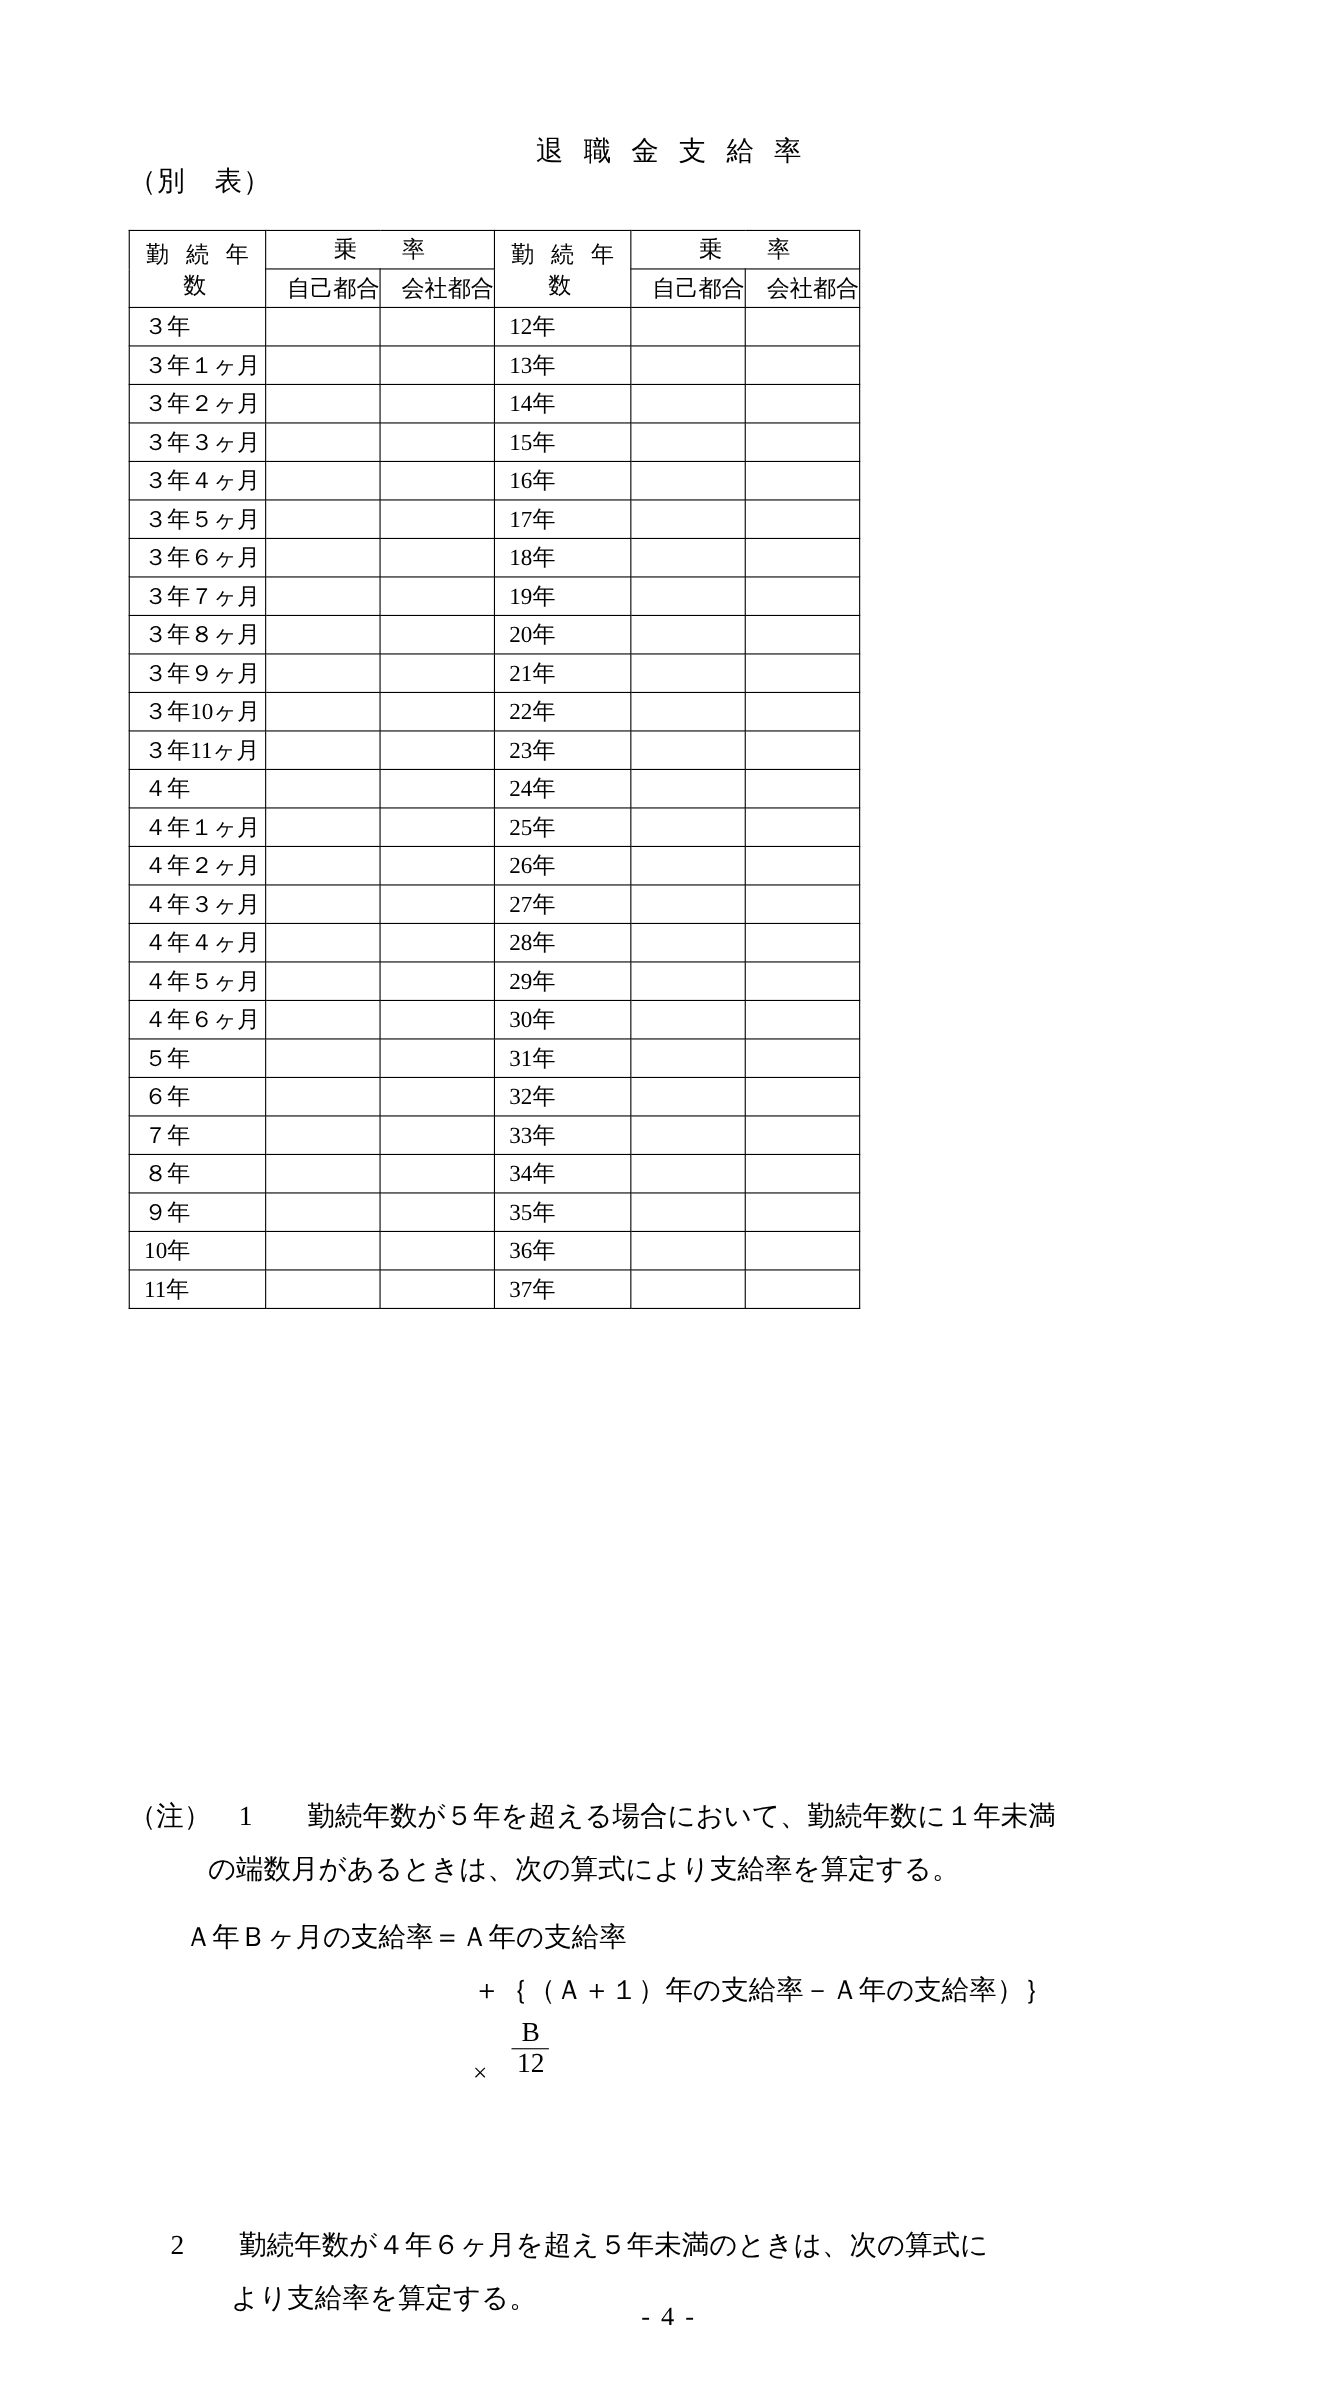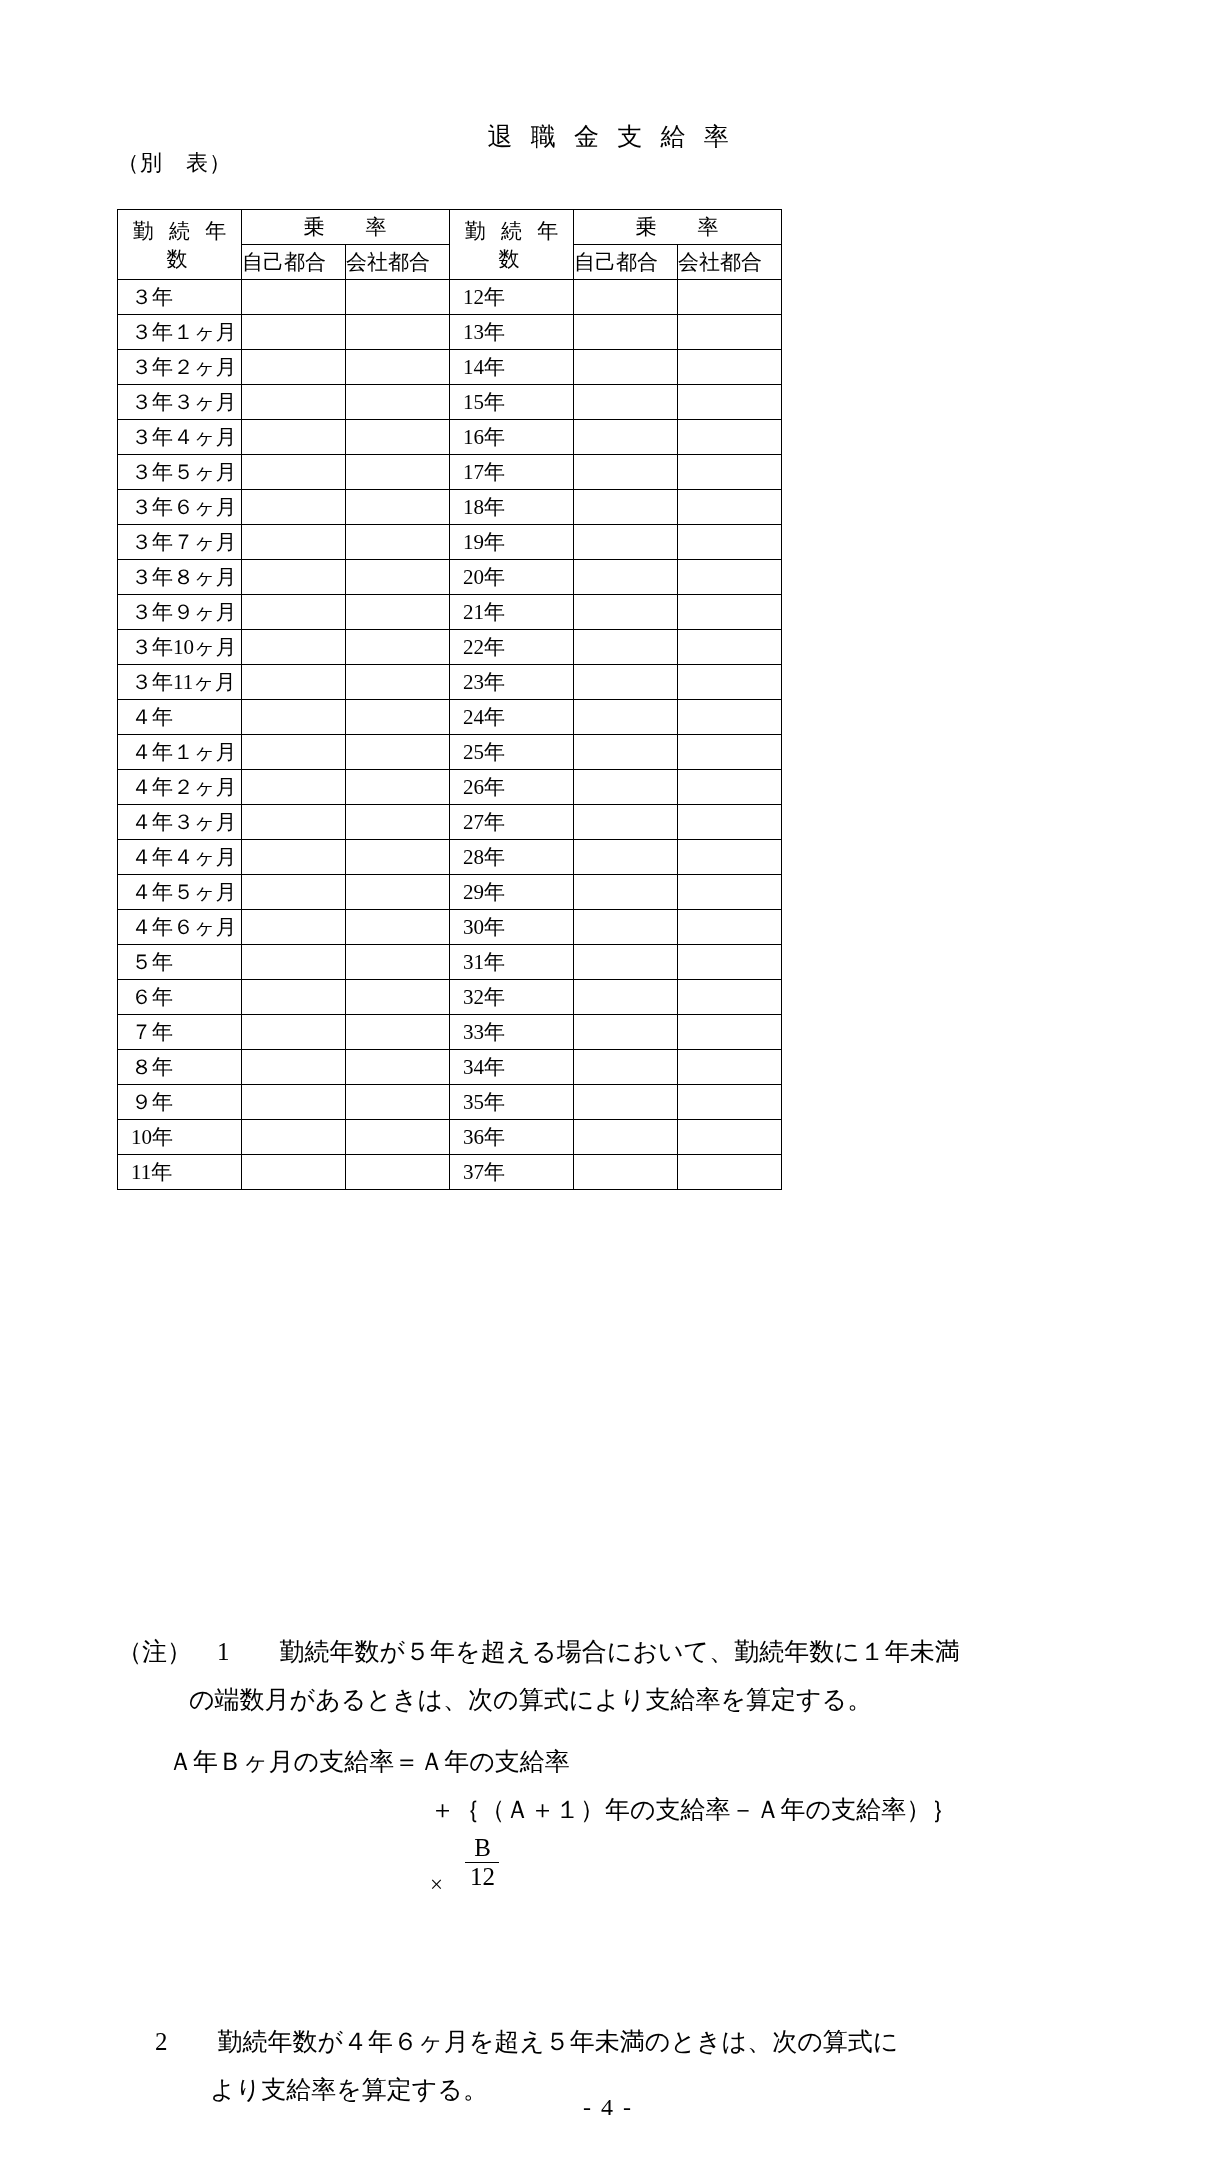--- a/index.html
+++ b/index.html
@@ -33,21 +33,21 @@
     font-size: 25px;
     letter-spacing: 6px;
     text-indent: 6px;
     font-weight: 400;
   }
 
   .betsu-hyou {
     position: absolute;
     top: 148px;
     left: 117px;
-    font-size: 22px;
+    font-size: 25px;
     letter-spacing: 1px;
   }
 
   
   .rate-table {
     position: absolute;
     top: 189px;
     left: 117px;
     width: 640px;
     border-collapse: collapse;
@@ -79,21 +79,21 @@
     text-align: center;
     letter-spacing: 1px;
     height: 35px;
     vertical-align: middle;
   }
   .hdr-rate .sp {
     display: inline-block;
     width: 40px;
   }
   .hdr-sub {
-    text-align: left;
+    text-align: right;
     vertical-align: middle;
     height: 36px;
     font-size: 21px;
   }
 
   td.lbl {
     text-align: left;
     padding-left: 13px;
     vertical-align: middle;
     white-space: nowrap;

